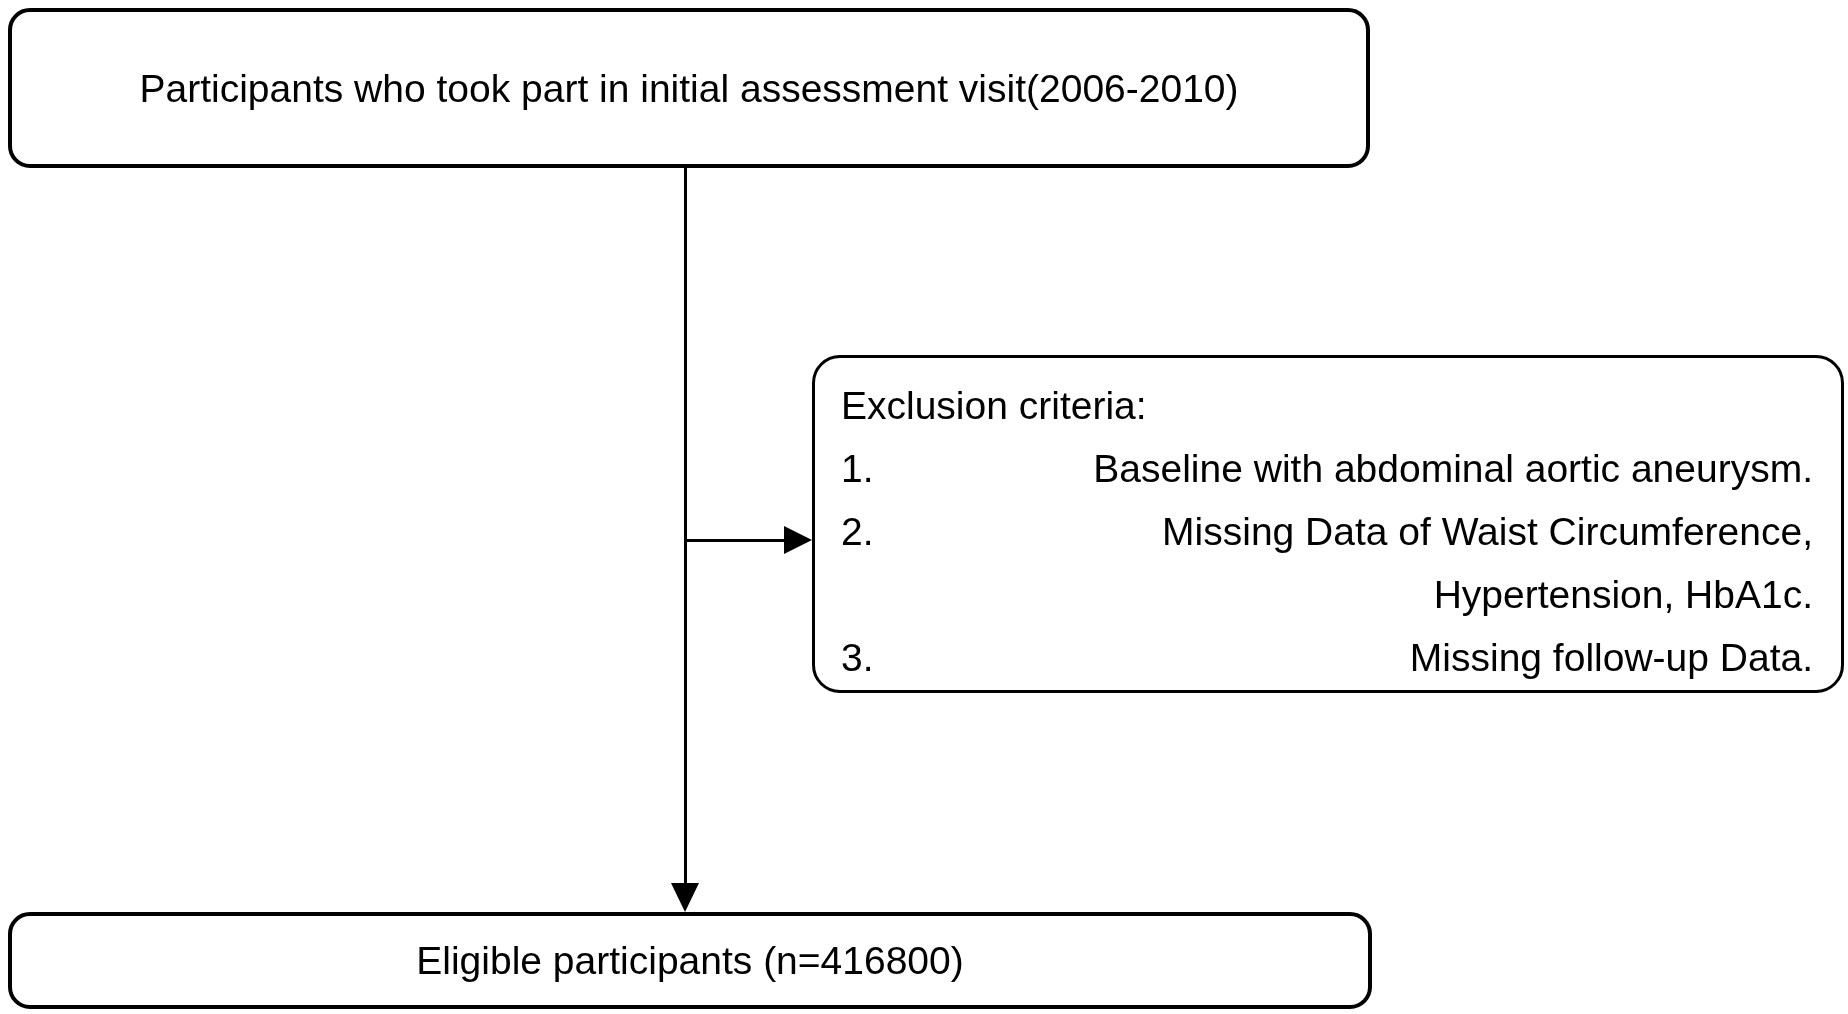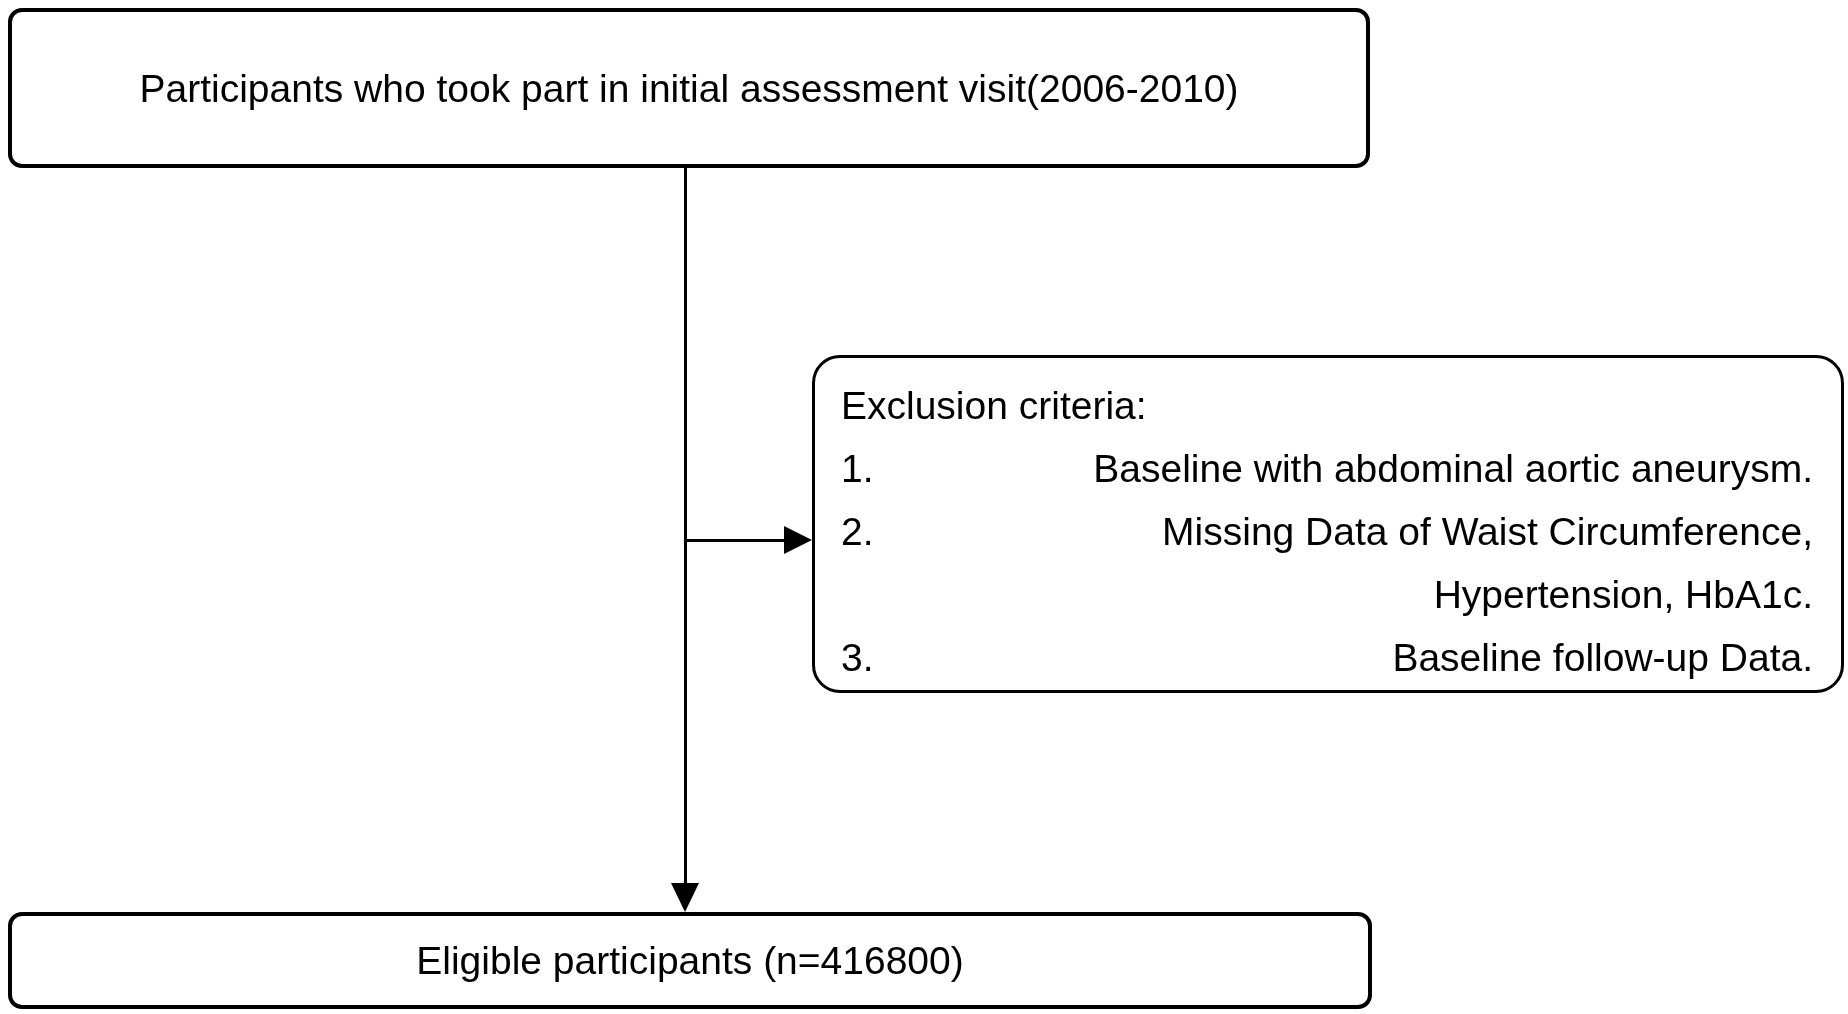--- a/index.html
+++ b/index.html
@@ -14,21 +14,21 @@
     background: #ffffff;
     font-family: "Liberation Sans", sans-serif;
     color: #000000;
     overflow: hidden;
   }
   .box {
     position: absolute;
     box-sizing: border-box;
     background: #ffffff;
     border: 4px solid #000000;
-    border-radius: 14px;
+    border-radius: 22px;
   }
   
   #top-box {
     left: 8px;
     top: 8px;
     width: 1362px;
     height: 160px;
     display: flex;
     flex-direction: column;
     justify-content: center;
@@ -133,21 +133,21 @@
     <div class="excl-item">
       <span class="excl-num">1.</span>
       <span class="excl-text">Baseline with abdominal aortic aneurysm.</span>
     </div>
     <div class="excl-item">
       <span class="excl-num">2.</span>
       <span class="excl-text">Missing Data of Waist Circumference, Hypertension, HbA1c.</span>
     </div>
     <div class="excl-item">
       <span class="excl-num">3.</span>
-      <span class="excl-text">Baseline follow-up Data.</span>
+      <span class="excl-text">Missing follow-up Data.</span>
     </div>
   </div>
 
   <div class="box" id="bottom-box">
     <div>Eligible participants (n=416800)</div>
   </div>
 
 </div>
 
 </body></html>

